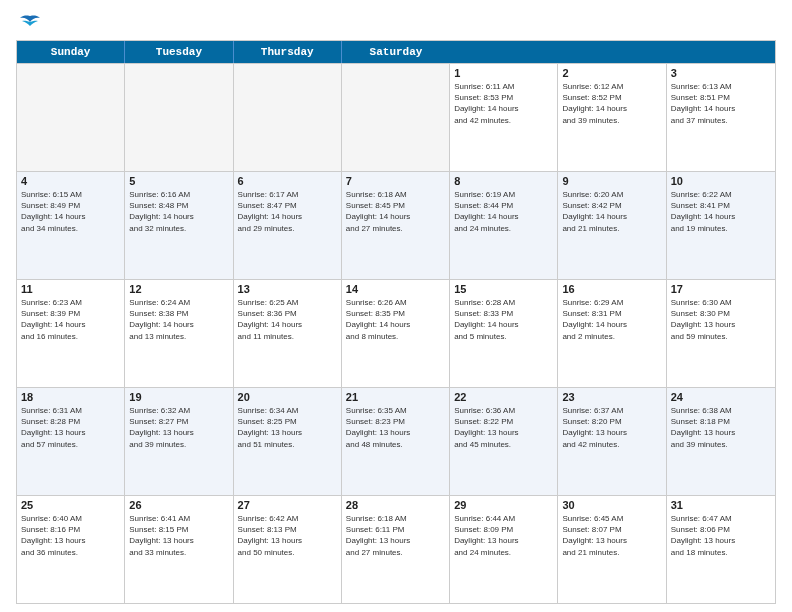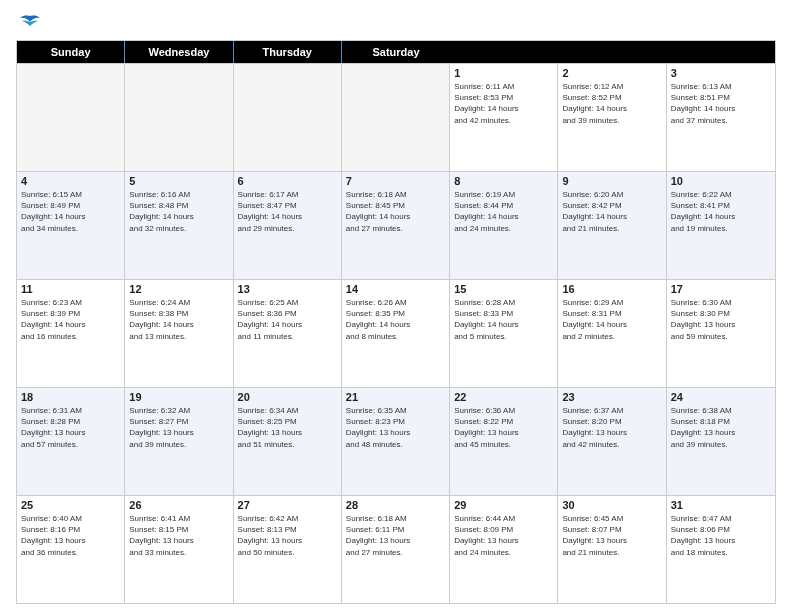--- a/index.html
+++ b/index.html
@@ -59,21 +59,22 @@
     }
     .calendar {
       flex: 1;
       display: flex;
       flex-direction: column;
       border: 1px solid #ccc;
     }
     .cal-header {
       display: grid;
       grid-template-columns: repeat(7, 1fr);
-      background: #000000;
+      background: #0369a1;
+      font-family: Liberation Mono, monospace;
     }
     .cal-header-cell {
       color: #fff;
       font-size: 11px;
       font-weight: bold;
       text-align: center;
       padding: 5px 2px;
       border-right: 1px solid #4a8ecf;
     }
     .cal-header-cell:last-child { border-right: none; }
@@ -129,21 +130,21 @@
     </div>
     <div class="title-block">
       <div class="month-title"></div>
       <div class="subtitle"></div>
     </div>
   </div>
 
   <div class="calendar">
     <div class="cal-header">
     <div class="cal-header-cell">Sunday</div>
-        <div class="cal-header-cell">Wednesday</div>
+        <div class="cal-header-cell">Tuesday</div>
         <div class="cal-header-cell">Thursday</div>
         <div class="cal-header-cell">Saturday</div>
       </div>
     <div class="cal-body">
     <div class="cal-row">
           <div class="cal-cell empty"></div>
           <div class="cal-cell empty"></div>
           <div class="cal-cell empty"></div>
           <div class="cal-cell empty"></div>
           <div class="cal-cell">

